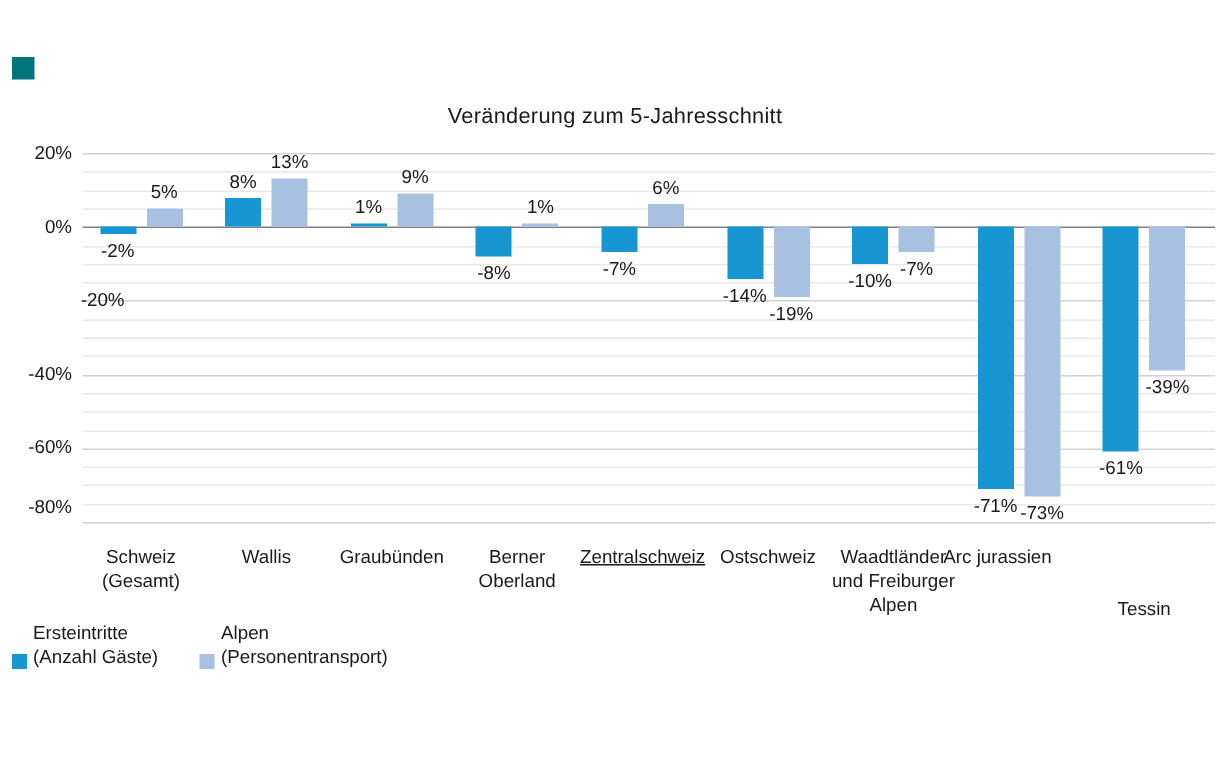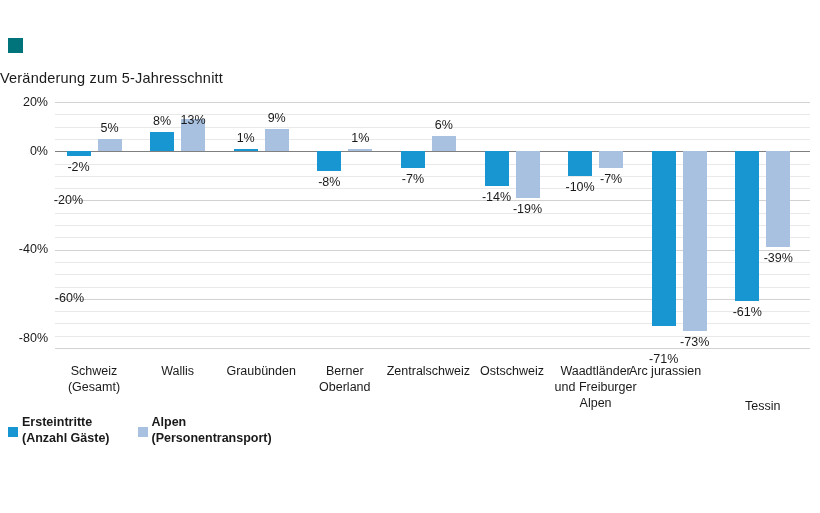--- a/index.html
+++ b/index.html
@@ -11,20 +11,21 @@
   }
   .stage { position: relative; width: 820px; height: 513px; background: #ffffff; }
 
   .logo-square {
     position: absolute; left: 8px; top: 38px;
     width: 15px; height: 15px;
   }
 
   .chart-title {
     position: absolute; left: 0; top: 70px; width: 820px;
+    text-align: center;
     font-size: 14.5px; color: #1a1a1a;
     letter-spacing: 0.2px;
   }
 
   .plot { position: absolute; left: 55px; top: 102px; width: 755px; height: 246px; }
 
   .gridline { position: absolute; left: 0; width: 100%; height: 1px; }
   .gridline.minor { background: #e9e9e9; }
   .gridline.major { background: #d2d2d2; }
   .gridline.zero  { background: #808080; }
@@ -42,21 +43,21 @@
     white-space: nowrap;
   }
 
   .category-label {
     position: absolute; top: 363px; width: 96px;
     text-align: center; font-size: 12.5px; color: #1a1a1a; line-height: 16px;
     white-space: pre-line;
   }
 
   .legend { position: absolute; left: 8px; top: 414px; display: flex; gap: 28px; }
-  .legend-item { display: flex; align-items: center; font-weight: bold; }
+  .legend-item { display: flex; align-items: flex-end; }
   .legend-marker { width: 10px; height: 10px; margin-top: 3px; margin-right: 4px; flex: 0 0 auto; }
   .legend-label { font-size: 12.5px; color: #1a1a1a; line-height: 16px; white-space: pre-line; }
 </style>
 </head>
 <body>
 
 <div class="stage">
 
   <div class="logo-square" style="background: rgb(0, 115, 123);"></div>
 
@@ -102,50 +103,50 @@
       <div class="bar" style="background: rgb(168, 193, 224); left: 544.1px; width: 24px; top: 49.2px; height: 17.2px;"></div>
       <div class="bar" style="background: rgb(168, 193, 224); left: 627.7px; width: 24px; top: 49.2px; height: 179.6px;"></div>
       <div class="bar" style="background: rgb(168, 193, 224); left: 711.3px; width: 24px; top: 49.2px; height: 95.9px;"></div>
     </div>
 
   <div id="yticks">
       <div class="y-tick-label" style="top: 94.5px;">20%</div>
       <div class="y-tick-label" style="top: 143.7px;">0%</div>
       <div class="y-tick-label" style="top: 192.9px; margin-left: 35px;">-20%</div>
       <div class="y-tick-label" style="top: 242.1px;">-40%</div>
-      <div class="y-tick-label" style="top: 291.3px; margin-left: 36px;">-60%</div>
+      <div class="y-tick-label" style="top: 291.3px;">-60%</div>
       <div class="y-tick-label" style="top: 331px;">-80%</div>
     </div>
   <div id="xlabels">
       <div class="category-label" style="left: 46px;">Schweiz
 (Gesamt)</div>
       <div class="category-label" style="left: 129.6px;">Wallis</div>
       <div class="category-label" style="left: 213.2px;">Graubünden</div>
       <div class="category-label" style="left: 296.8px;">Berner
 Oberland</div>
-      <div class="category-label" style="left: 380.4px;">Zentralschweiz</div>
+      <div class="category-label" style="left: 380.4px; text-decoration: underline;">Zentralschweiz</div>
       <div class="category-label" style="left: 464px;">Ostschweiz</div>
       <div class="category-label" style="left: 547.6px;">Waadtländer
 und Freiburger
 Alpen</div>
       <div class="category-label" style="left: 617px;">Arc jurassien</div>
       <div class="category-label" style="left: 714.8px; margin-top: 35px;">Tessin</div>
     </div>
   <div id="vlabels">
       <div class="value-label" style="left: 56.5px; top: 160.1px;">-2%</div>
       <div class="value-label" style="left: 140.1px; top: 113.5px;">8%</div>
       <div class="value-label" style="left: 223.7px; top: 130.7px;">1%</div>
       <div class="value-label" style="left: 307.3px; top: 174.9px;">-8%</div>
       <div class="value-label" style="left: 390.9px; top: 172.4px;">-7%</div>
       <div class="value-label" style="left: 474.5px; top: 189.6px;">-14%</div>
       <div class="value-label" style="left: 558.1px; top: 179.8px;">-10%</div>
-      <div class="value-label" style="left: 641.7px; top: 329.9px; margin-top: 22px;">-71%</div>
+      <div class="value-label" style="left: 641.7px; top: 329.9px;">-71%</div>
       <div class="value-label" style="left: 725.3px; top: 305.3px;">-61%</div>
       <div class="value-label" style="left: 87.5px; top: 120.9px;">5%</div>
-      <div class="value-label" style="left: 171.1px; top: 101.2px; margin-top: 12px;">13%</div>
+      <div class="value-label" style="left: 171.1px; top: 101.2px;">13%</div>
       <div class="value-label" style="left: 254.7px; top: 111.1px;">9%</div>
       <div class="value-label" style="left: 338.3px; top: 130.7px;">1%</div>
       <div class="value-label" style="left: 421.9px; top: 118.4px;">6%</div>
       <div class="value-label" style="left: 505.5px; top: 201.9px;">-19%</div>
       <div class="value-label" style="left: 589.1px; top: 172.4px;">-7%</div>
       <div class="value-label" style="left: 672.7px; top: 334.8px;">-73%</div>
       <div class="value-label" style="left: 756.3px; top: 251.1px;">-39%</div>
     </div>
 
   <div class="legend">

